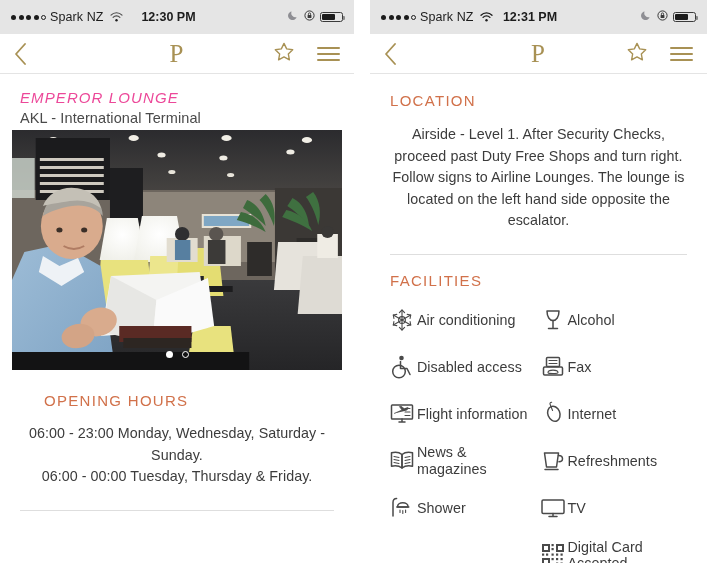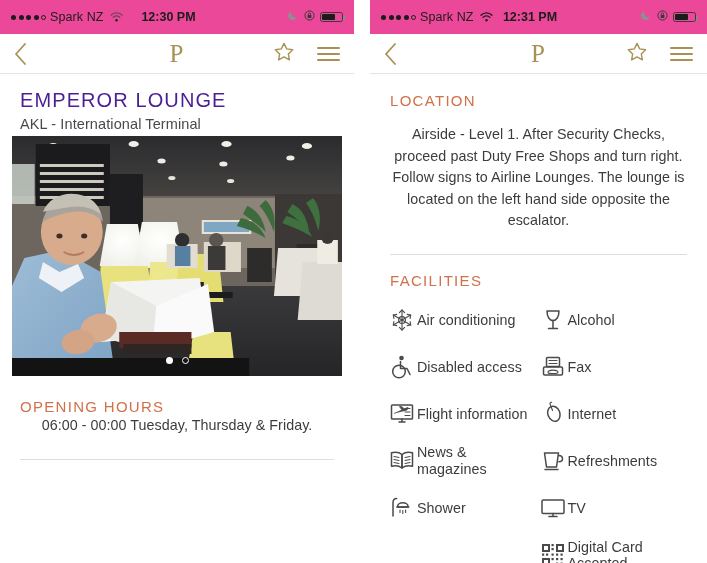--- a/index.html
+++ b/index.html
@@ -30,21 +30,21 @@
 
   
   .statusbar {
     height: 34px;
     display: flex;
     align-items: center;
     padding: 0 11px;
     font-size: 12.5px;
     color: #1c1c1c;
     position: relative;
-    background: #ec4899;
+    background: #e5e5e5;
   }
   .sb-left { display: flex; align-items: center; gap: 4px; }
   .dots { display: flex; align-items: center; gap: 2.5px; }
   .dot {
     width: 5px; height: 5px; border-radius: 50%;
     background: #1c1c1c;
   }
   .dot.empty { background: transparent; border: 1px solid #1c1c1c; width: 3px; height: 3px; }
   .carrier { font-size: 12.5px; letter-spacing: 0.1px; color: #1c1c1c; }
   .wifi-ico { margin-left: 2px; display: inline-flex; }
@@ -102,25 +102,26 @@
     margin-left: auto;
     display: flex; align-items: center; gap: 22px;
   }
   .hamburger { display: flex; flex-direction: column; gap: 4px; width: 23px; cursor: pointer; }
   .hamburger i { display: block; height: 2px; background: #a89154; border-radius: 1px; }
 
   
   .content { padding: 0; background: #ffffff; }
 
   .lounge-title {
-    font-size: 20px;
-    color: #4c1d95;
+    font-size: 15px;
+    color: #ec4899;
     letter-spacing: 1.1px;
     padding: 15px 20px 0 20px;
     font-weight: 400;
+    font-style: italic;
   }
   .lounge-sub {
     font-size: 14.5px;
     color: #4a4a4a;
     padding: 4px 20px 4px 20px;
     letter-spacing: 0.1px;
   }
 
   
   .photo-wrap {
@@ -374,21 +375,22 @@
           <rect x="0" y="222" width="230" height="18" fill="#131314"></rect>
           <rect x="104" y="196" width="70" height="16" fill="#5a2a24"></rect>
           <rect x="108" y="208" width="66" height="10" fill="#2d2622"></rect>
         </svg>
         <div class="dots-carousel">
           <span class="cdot"></span>
           <span class="cdot hollow"></span>
         </div>
       </div>
 
-      <div class="section-head" style="padding-top:22px;">OPENING HOURS</div>
+      <div class="section-head" style="padding-top:22px;margin-left:24px;">OPENING HOURS</div>
+      <div class="body-text" style="padding-top:14px;">06:00 - 23:00 Monday, Wednesday, Saturday - Sunday.</div>
       <div class="body-text">06:00 - 00:00 Tuesday, Thursday &amp; Friday.</div>
       <div class="divider" style="margin-top:22px;"></div>
     </div>
   </div>
 
   <div class="phone gap"></div>
 
   <div class="phone right">
 
     <div class="statusbar">

